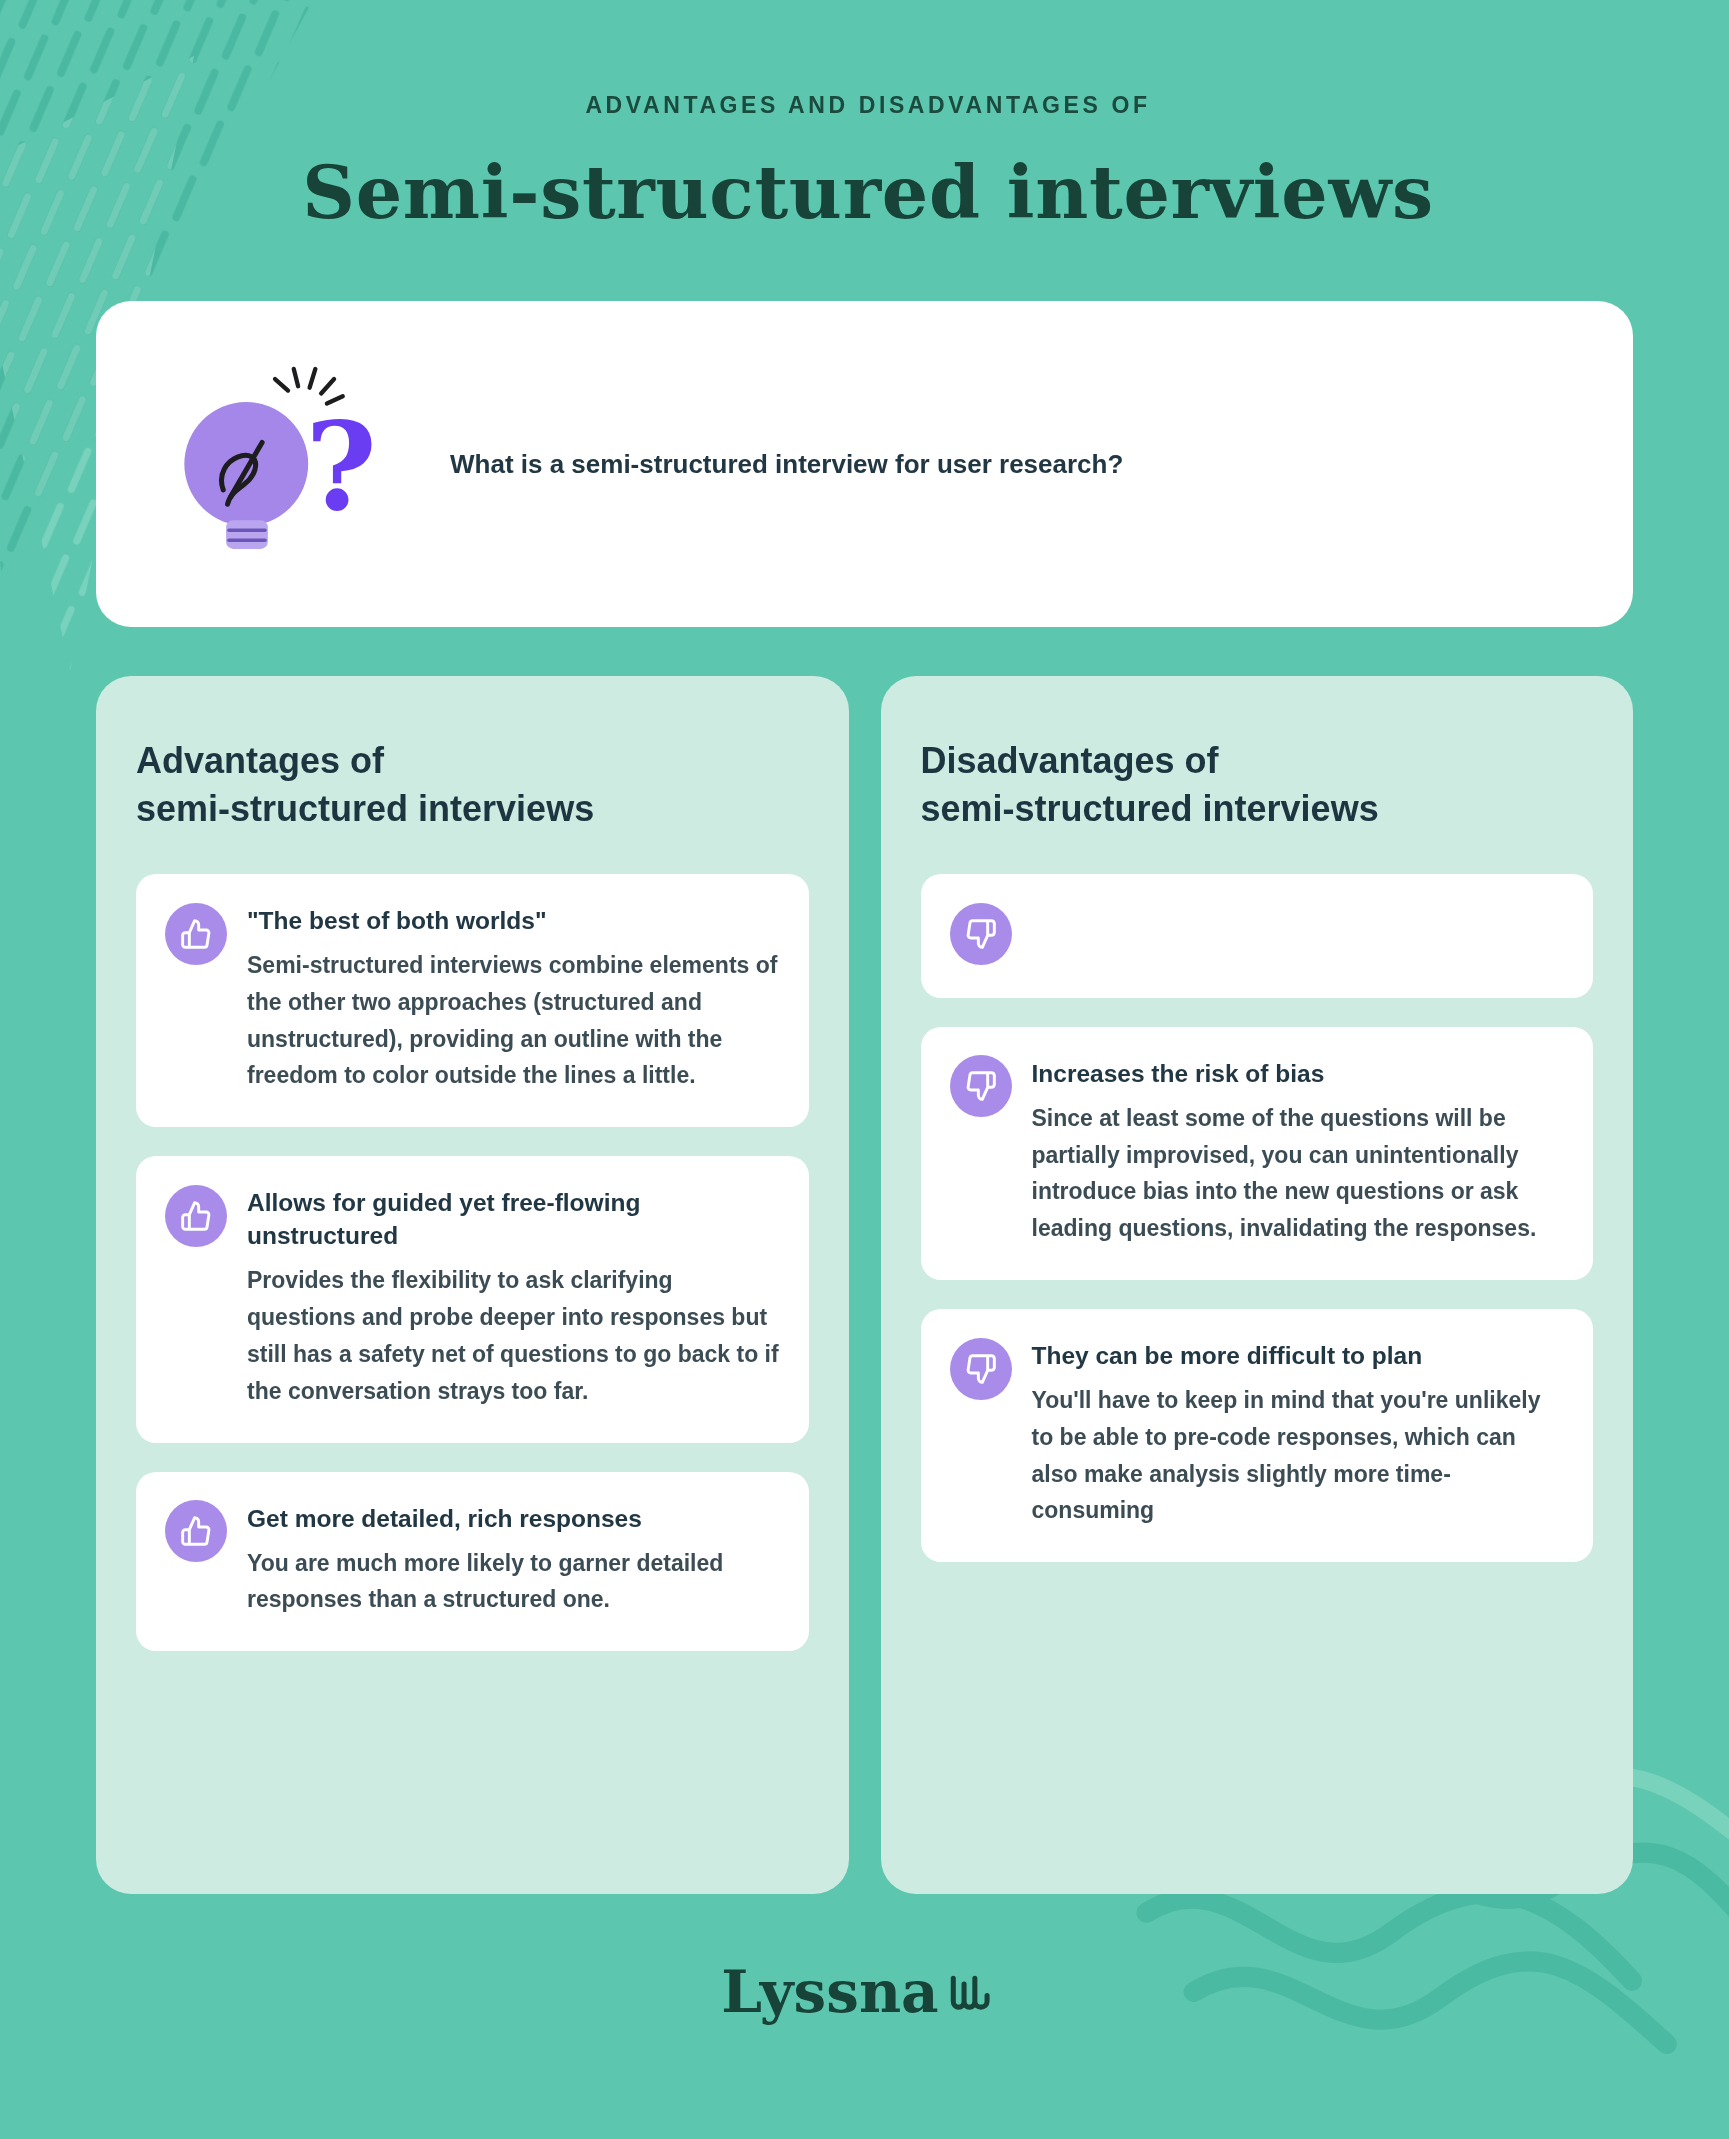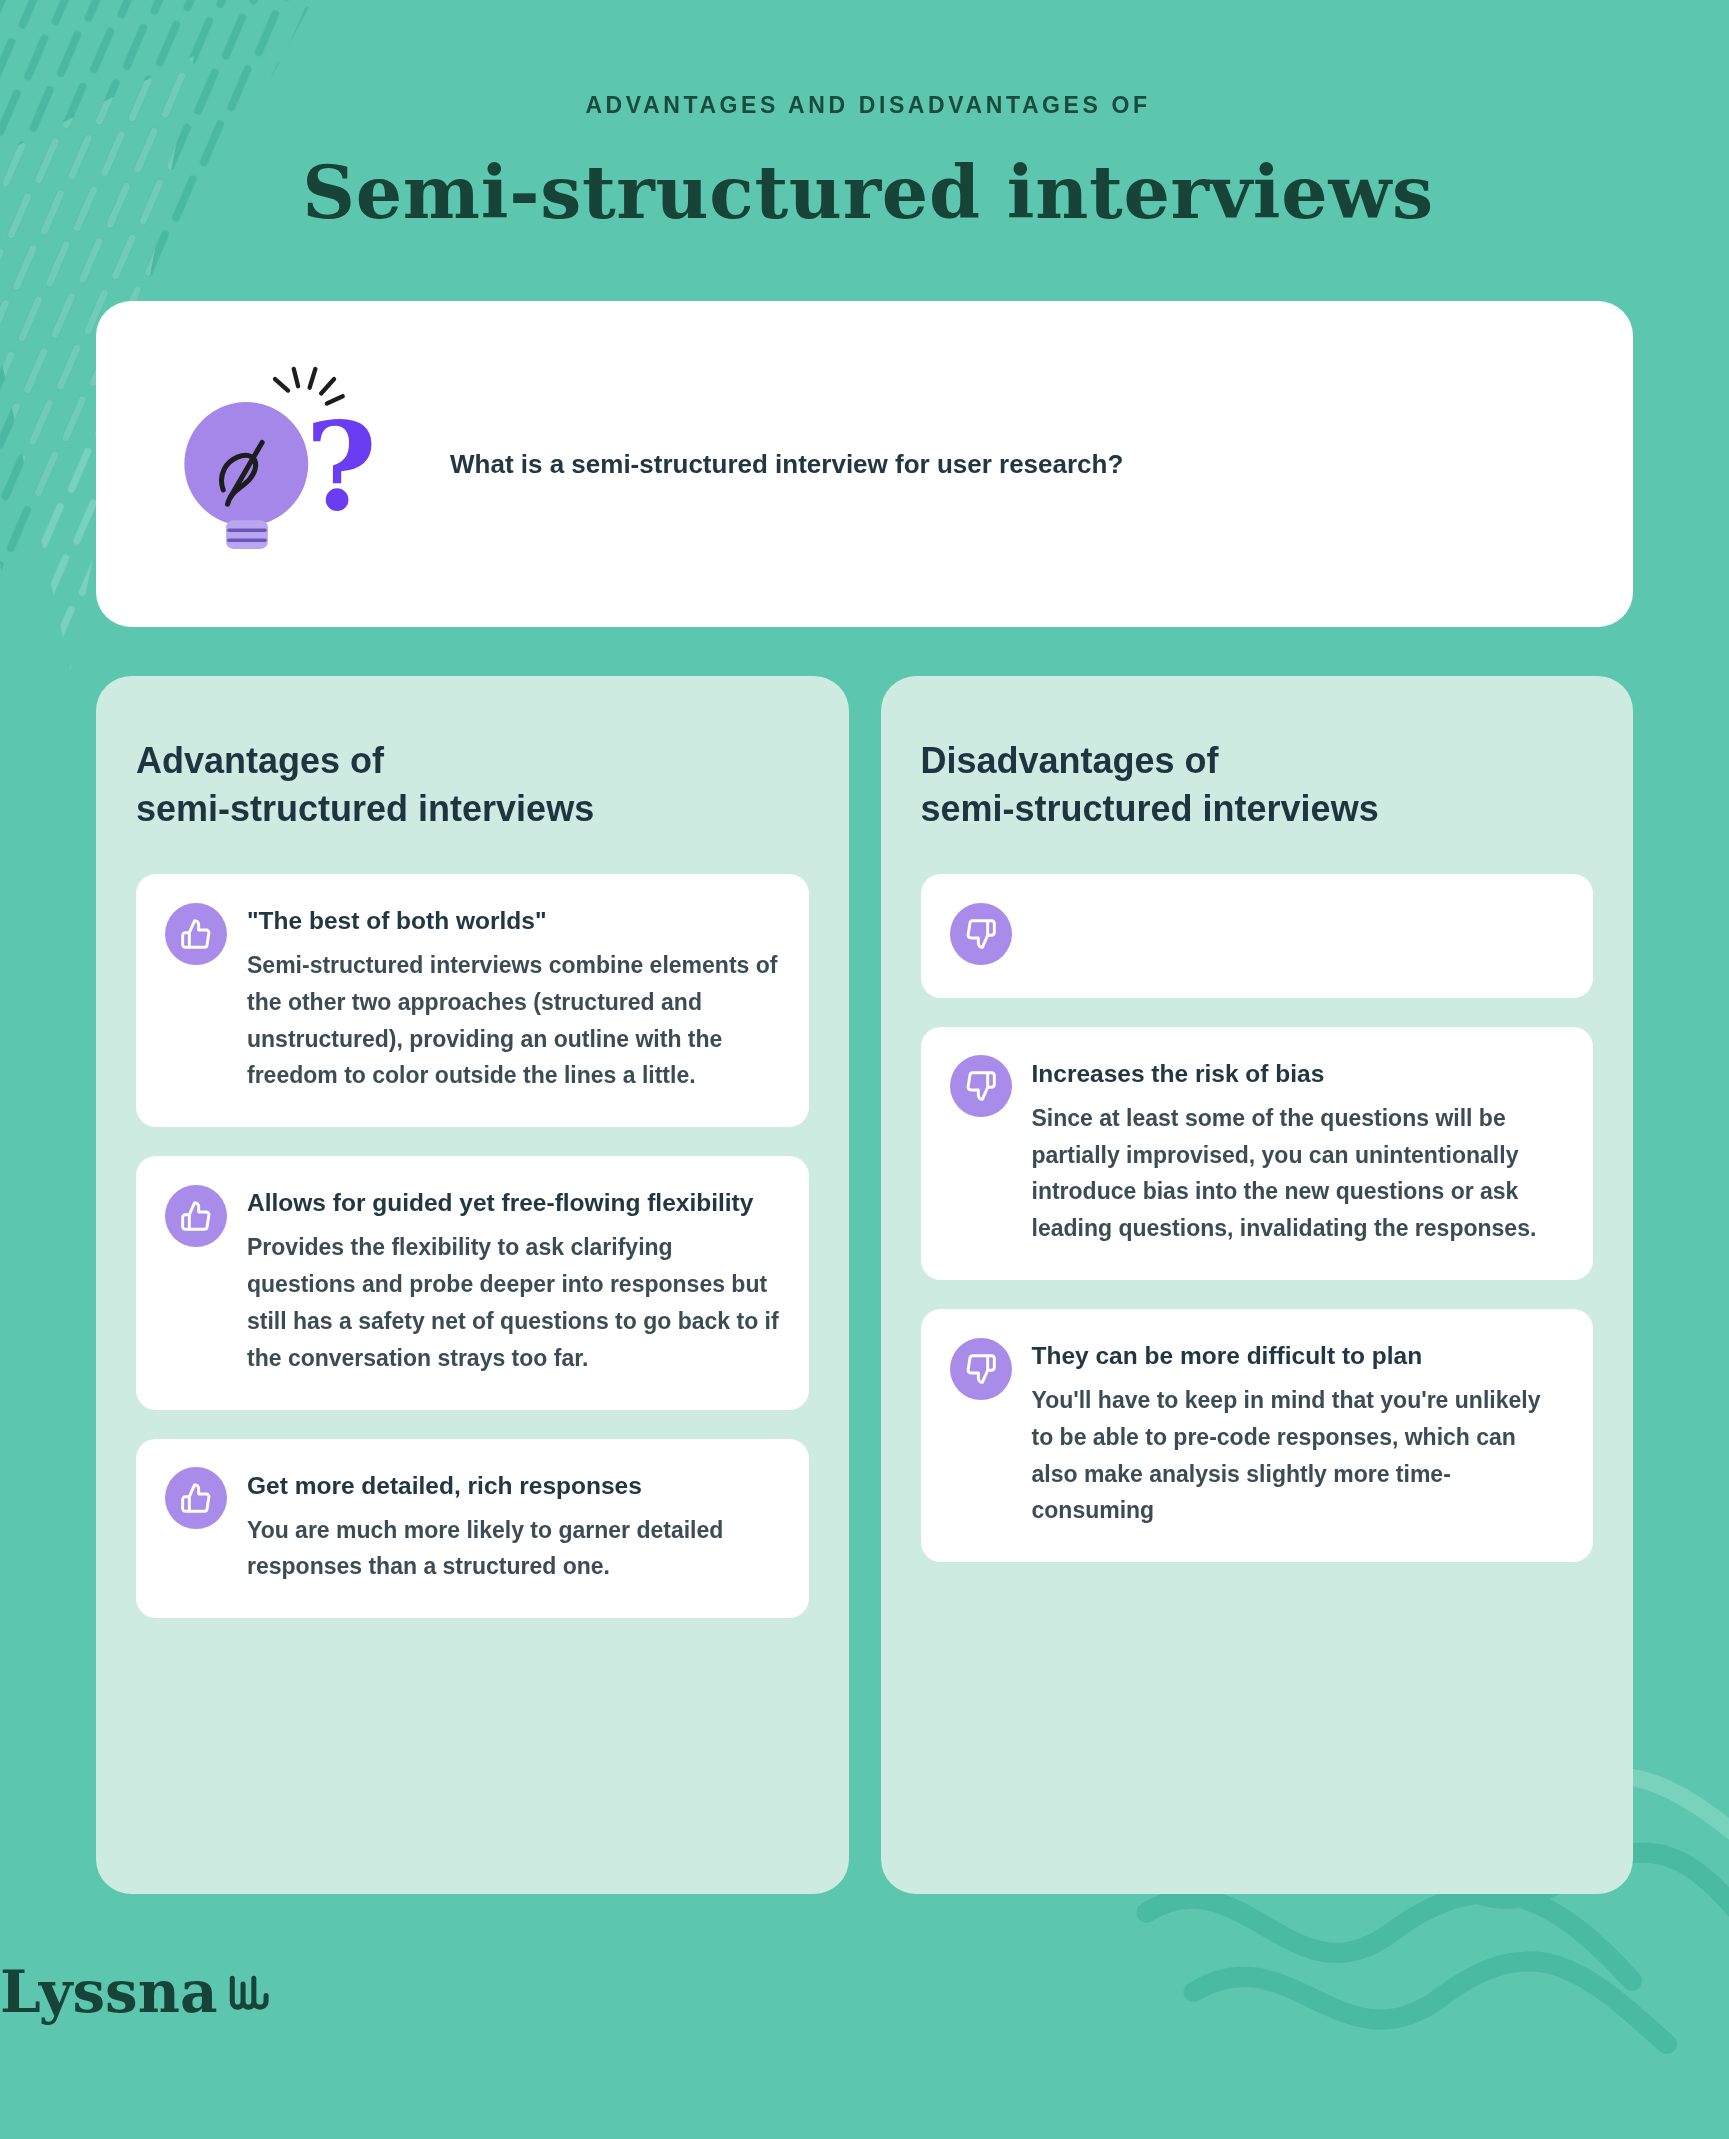--- a/index.html
+++ b/index.html
@@ -127,20 +127,21 @@
     font-size:23px;
     line-height:1.6;
     color:var(--body-text);
     font-weight:bold;
   }
 
   
   .footer{
     margin-top:69px;
     display:flex;
+    justify-content:center;
     align-items:flex-end;
     gap:7.2px;
   }
   .logo-text{
     font-family:"DejaVu Serif", serif;
     font-weight:600;
     font-size:58px;
     color:var(--green-dark);
     line-height:1;
   }
@@ -232,21 +233,21 @@
           </div>
         </article>
 
         <article class="card">
           <div class="icon-circle">
             <svg viewBox="0 0 24 24" fill="none" stroke="#ffffff" stroke-width="2.2" stroke-linecap="round" stroke-linejoin="round">
               <path d="M14 9V5a3 3 0 0 0-3-3l-4 9v11h11.28a2 2 0 0 0 2-1.7l1.38-9a2 2 0 0 0-2-2.3zM7 22H4a2 2 0 0 1-2-2v-7a2 2 0 0 1 2-2h3"></path>
             </svg>
           </div>
           <div class="card-text">
-            <h4 class="card-title">Allows for guided yet free-flowing flexibility</h4>
+            <h4 class="card-title">Allows for guided yet free-flowing unstructured</h4>
             <p class="card-body">Provides the flexibility to ask clarifying questions and probe deeper into responses but still has a safety net of questions to go back to if the conversation strays too far.</p>
           </div>
         </article>
 
         <article class="card">
           <div class="icon-circle">
             <svg viewBox="0 0 24 24" fill="none" stroke="#ffffff" stroke-width="2.2" stroke-linecap="round" stroke-linejoin="round">
               <path d="M14 9V5a3 3 0 0 0-3-3l-4 9v11h11.28a2 2 0 0 0 2-1.7l1.38-9a2 2 0 0 0-2-2.3zM7 22H4a2 2 0 0 1-2-2v-7a2 2 0 0 1 2-2h3"></path>
             </svg>
           </div>

